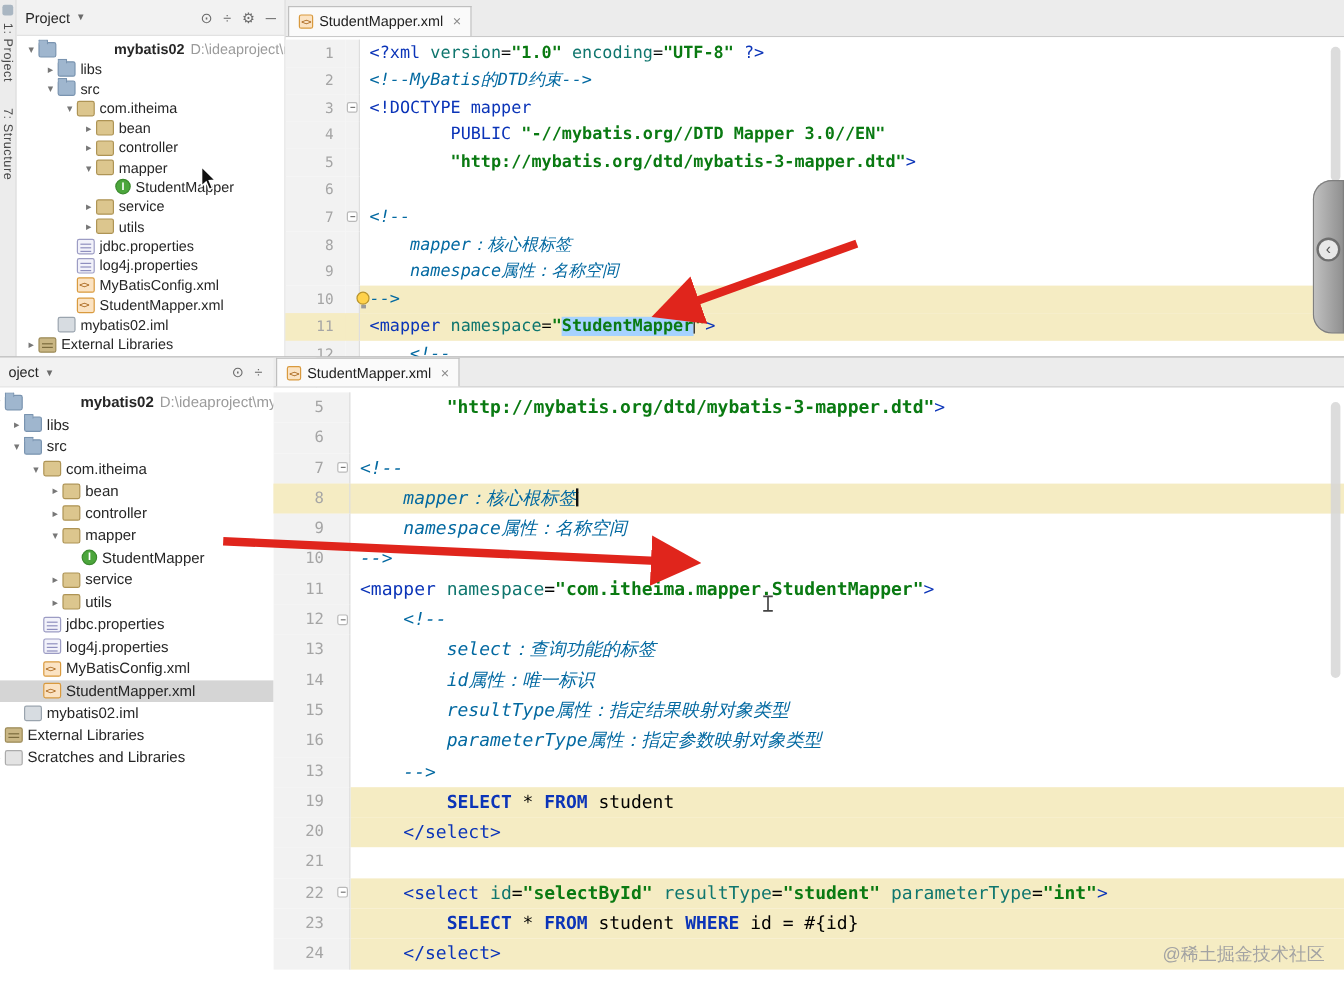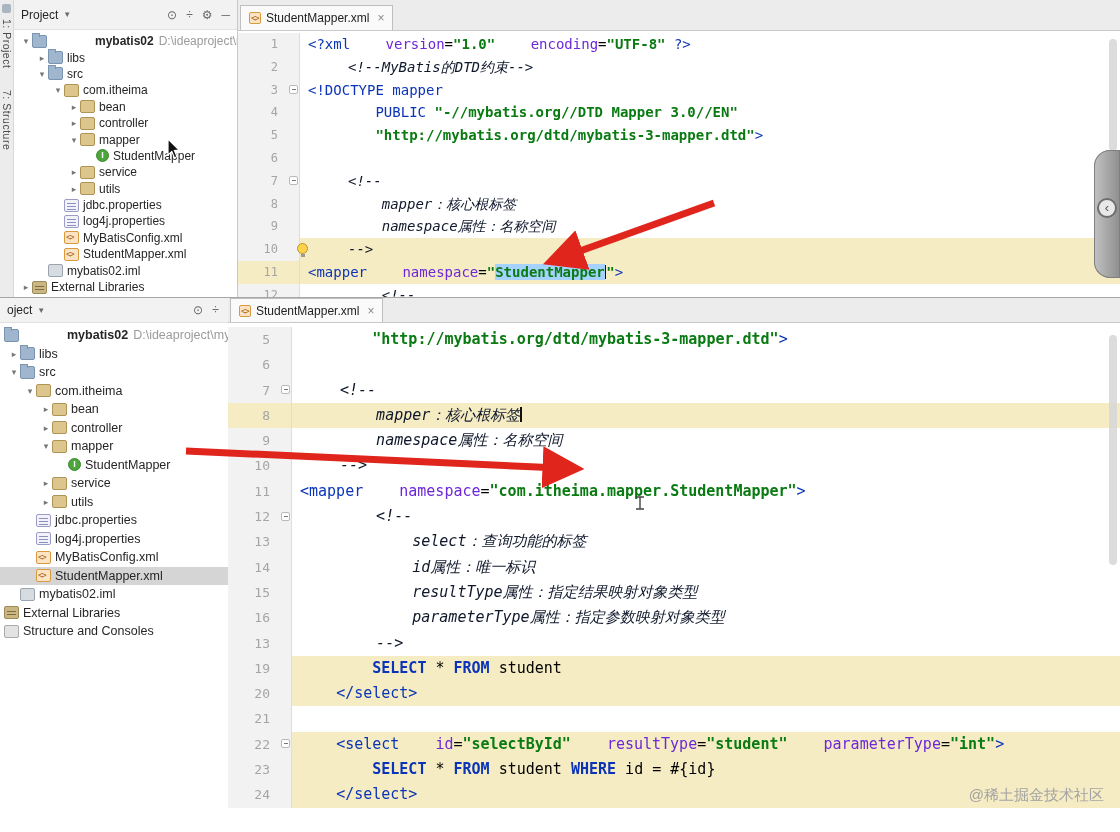--- a/index.html
+++ b/index.html
@@ -87,24 +87,24 @@
   #botwin .lnum { width:52px; font-size:13px; }
   .lfold { width:12px; flex:none; background:#f2f2f2; border-right:1px solid #dedede; position:relative; }
   .fm { position:absolute; left:1px; top:50%; margin-top:-5px; width:9px; height:9px;
         background:#fff; border:1px solid #b9b9b9; border-radius:2px; }
   .fm::after { content:""; position:absolute; left:1.5px; top:3px; width:4px; height:1px; background:#777; }
   .ltext { flex:1; white-space:pre; padding-left:8px; color:#000; }
   .crow.cur, .crow.cur .lnum, .crow.cur .lfold { background:#f5ecc3; }
   .crow.frag .ltext { background:#f5ecc3; }
 
   .s-t { color:#0b34b8; }
-  .s-a { color:#6d28d9;margin-left:27px; }
+  .s-a { color:#0f766e; }
   .s-s { color:#0a7a12; font-weight:bold; }
   .s-k { color:#0b34b8; font-weight:bold; }
-  .s-c { color:#0f172a; font-style:italic;margin-left:40px; }
+  .s-c { color:#0369a1; font-style:italic; }
   .s-p { color:#000; }
   .s-sel { background:#a6d2ff; color:#0a7a12; font-weight:bold; }
   .s-caret { display:inline-block; width:1.5px; height:1em; background:#111; vertical-align:-2px; }
 
   
   .bulb { position:absolute; left:59px; top:212px; width:11px; height:11px; border-radius:50%;
           background:#ffd24a; border:1px solid #b9952c; }
   .bulb::after { content:""; position:absolute; left:2.5px; top:10px; width:4px; height:3px; background:#9a9a9a; }
 
   
@@ -397,21 +397,21 @@
           <span class="tlabel">mybatis02.iml</span>
         </div>
         <div class="trow" style="padding-left: 6px;">
           <span class="tarrow">▸</span>
           <span class="ticon i-library"></span>
           <span class="tlabel">External Libraries</span>
         </div>
         <div class="trow" style="padding-left: 6px;">
           <span class="tarrow">▸</span>
           <span class="ticon i-scratches"></span>
-          <span class="tlabel">Structure and Consoles</span>
+          <span class="tlabel">Scratches and Libraries</span>
         </div>
       </div>
   </div>
 
   <div class="tabbar">
     <div class="tab">
       <span class="ticon i-xml tabicon"></span>
       <span>StudentMapper.xml</span>
       <span class="tab-close">×</span>
     </div>

